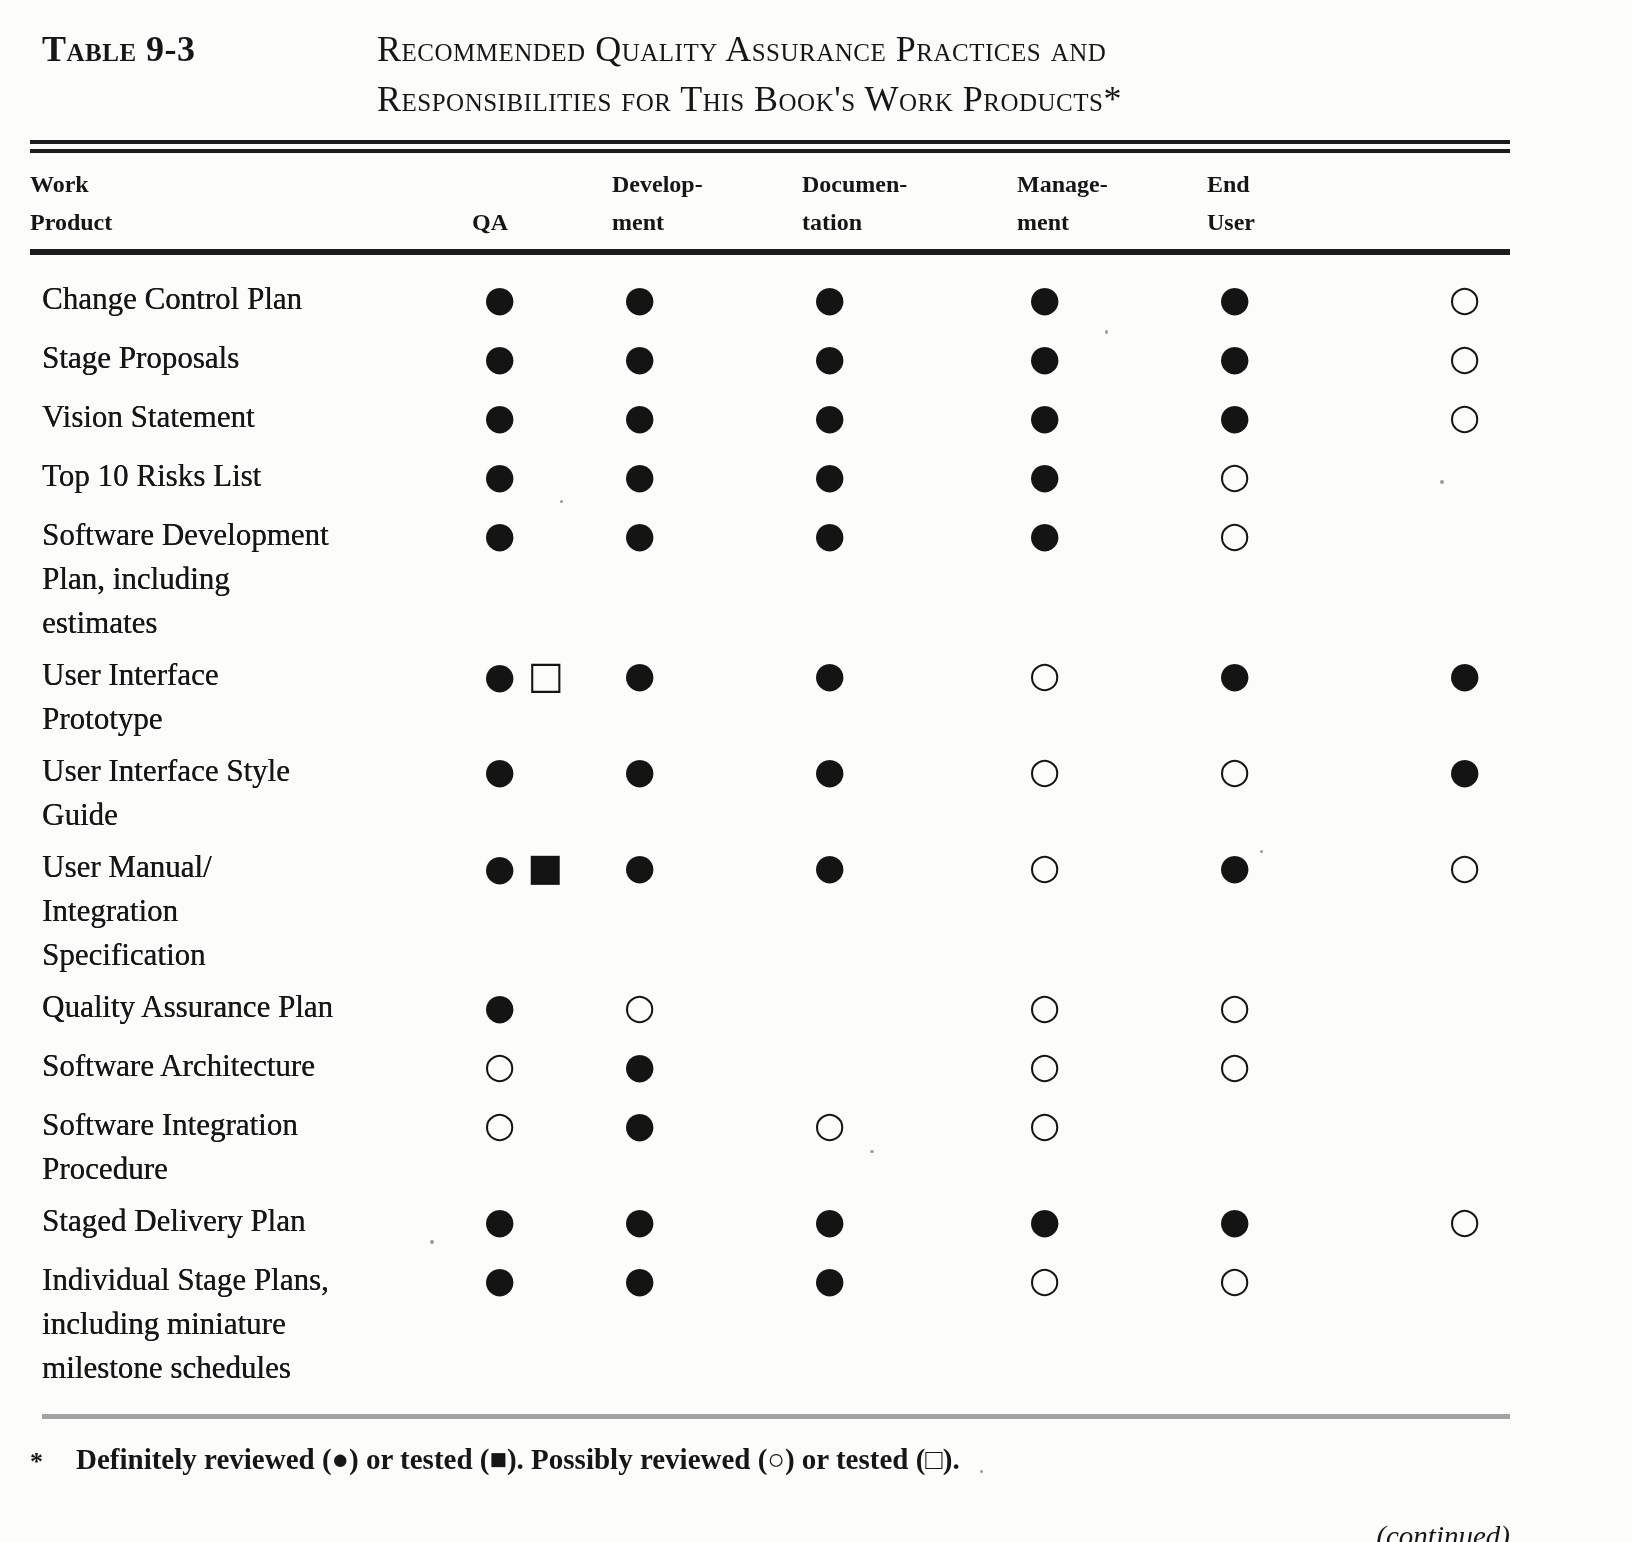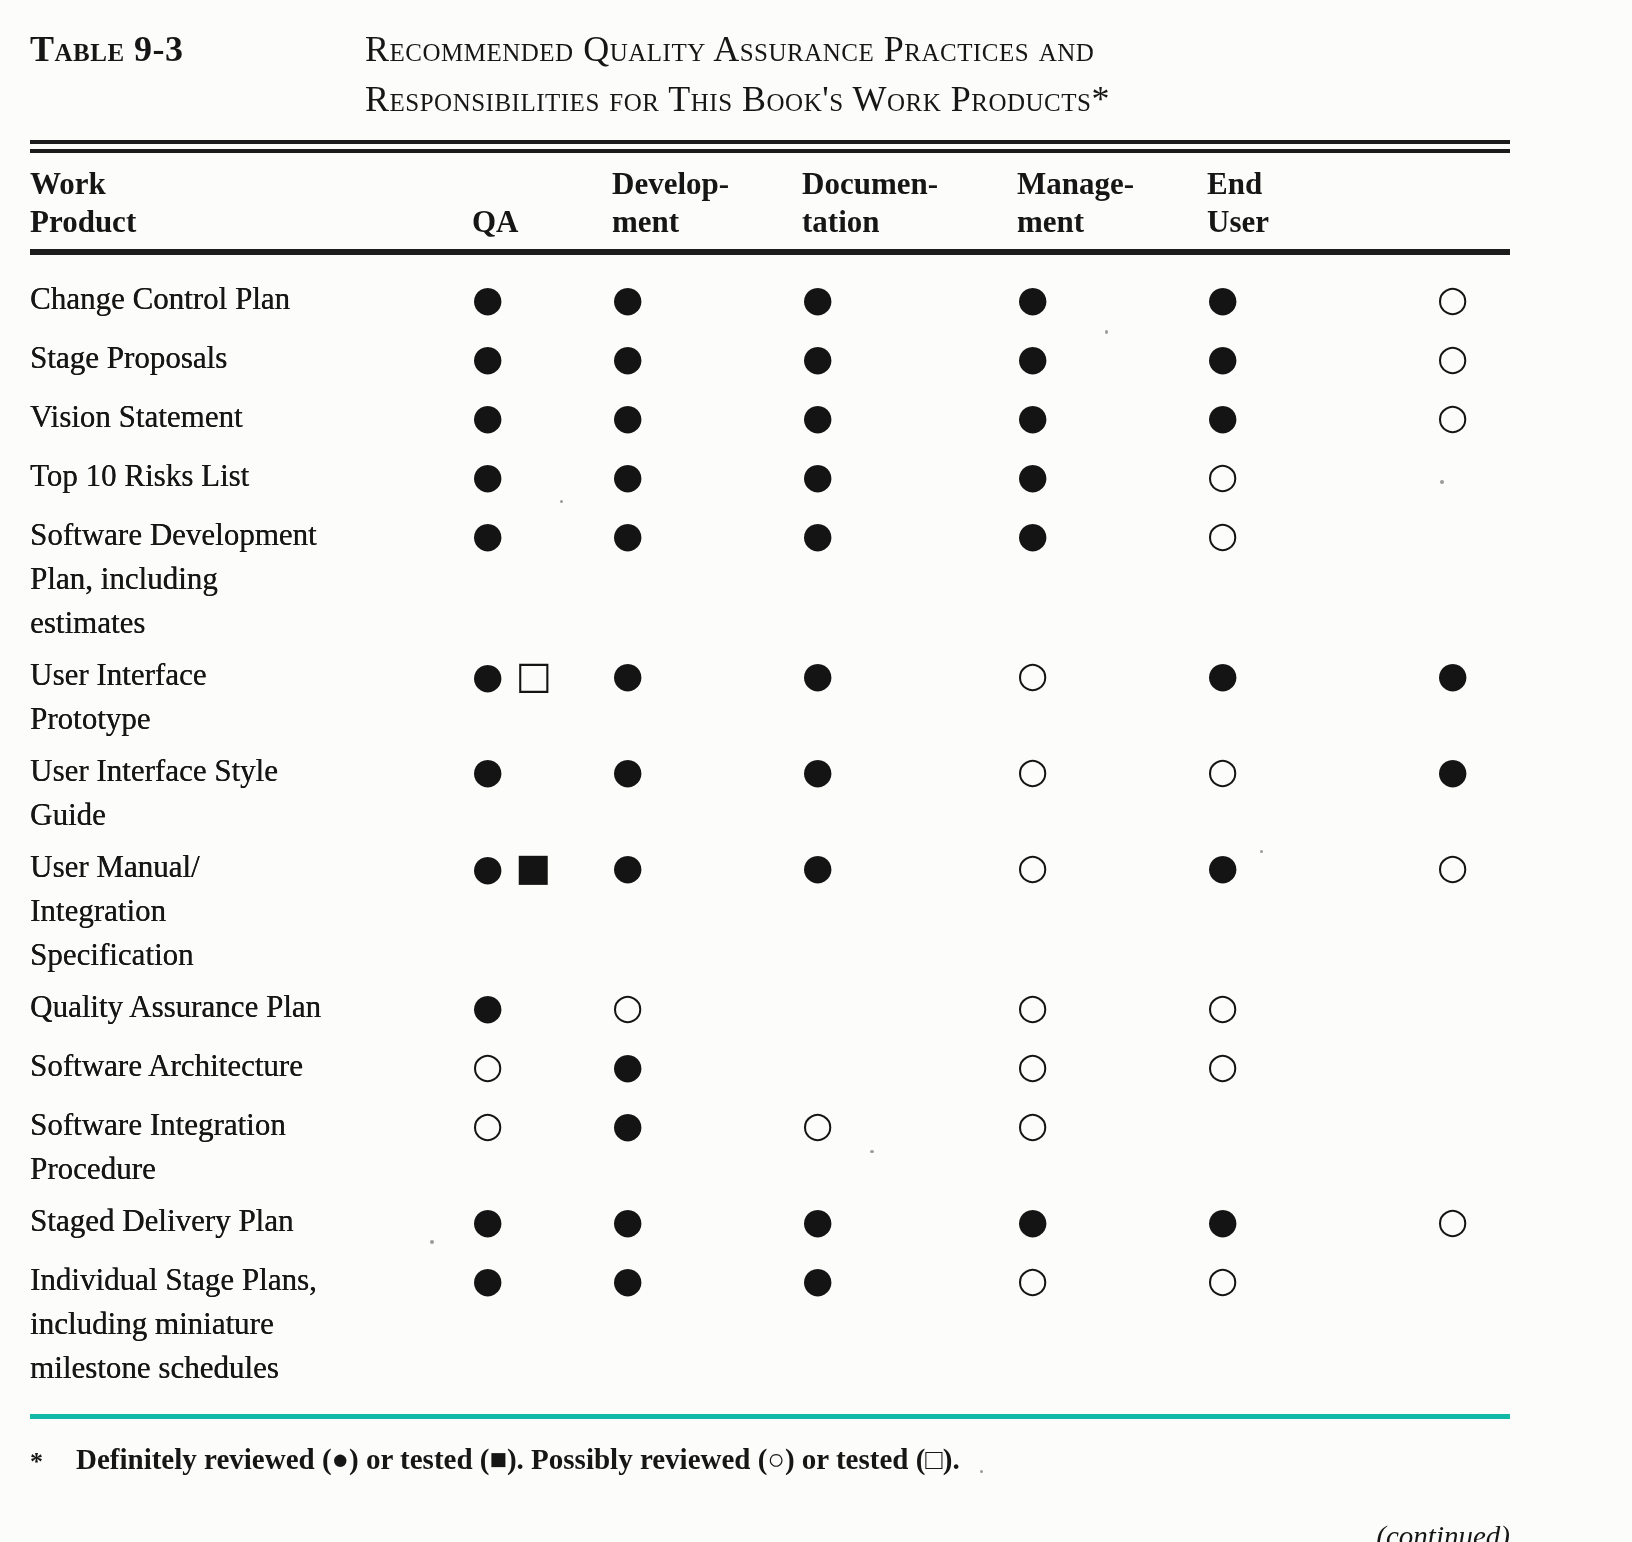--- a/index.html
+++ b/index.html
@@ -13,47 +13,47 @@
     font-family: "Liberation Serif", "DejaVu Serif", serif;
     padding: 24px 122px 40px 30px;
     overflow: hidden;
   }
 
   
   .titleblock { display: flex; margin-bottom: 16px; }
   .tlabel {
     width: 335px; flex: 0 0 335px;
     font-variant: small-caps; font-weight: 700;
-    font-size: 36px; line-height: 50px; letter-spacing: 0.5px;
+    font-size: 36px; line-height: 50px; letter-spacing: 0.5px; margin-left: 12px;
   }
   .ttitle {
     font-variant: small-caps; font-weight: 400;
     font-size: 36px; line-height: 50px; letter-spacing: 0.5px;
   }
 
   
   .rule-double {
     height: 5px;
     border-top: 4px solid #1c1c1c;
     border-bottom: 4px solid #1c1c1c;
   }
-  .rule-bottom { border-bottom: 5px solid #14b8a6; }
+  .rule-bottom { border-bottom: 5px solid #a3a3a3; margin-left: 12px; }
 
   
   .hrow, .row {
     display: grid;
     grid-template-columns: 430px 140px 190px 215px 190px 230px 85px;
   }
   .hrow {
     padding-top: 12px;
     padding-bottom: 8px;
     border-bottom: 6px solid #1c1c1c;
   }
   .hcell {
-    font-weight: 700; font-size: 31px; line-height: 38px;
+    font-weight: 700; font-size: 24px; line-height: 38px;
     align-self: end;
   }
   .hcell.pad { padding-left: 12px; }
 
   .tbody { padding: 22px 0 16px 0; }
   .row { margin-bottom: 8px; }
   .cell.product {
     font-size: 31px; line-height: 44px;
     white-space: pre-line;
     padding-right: 8px;

